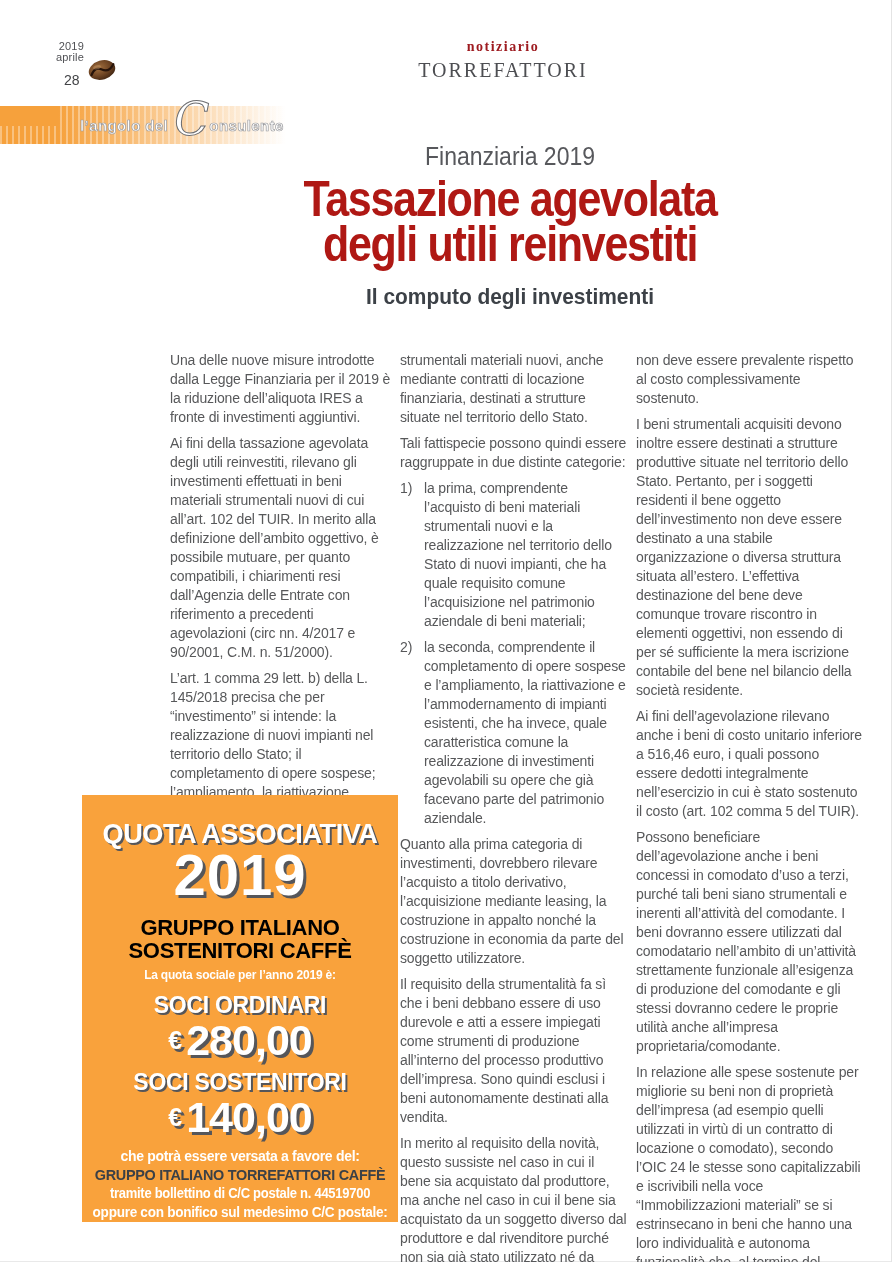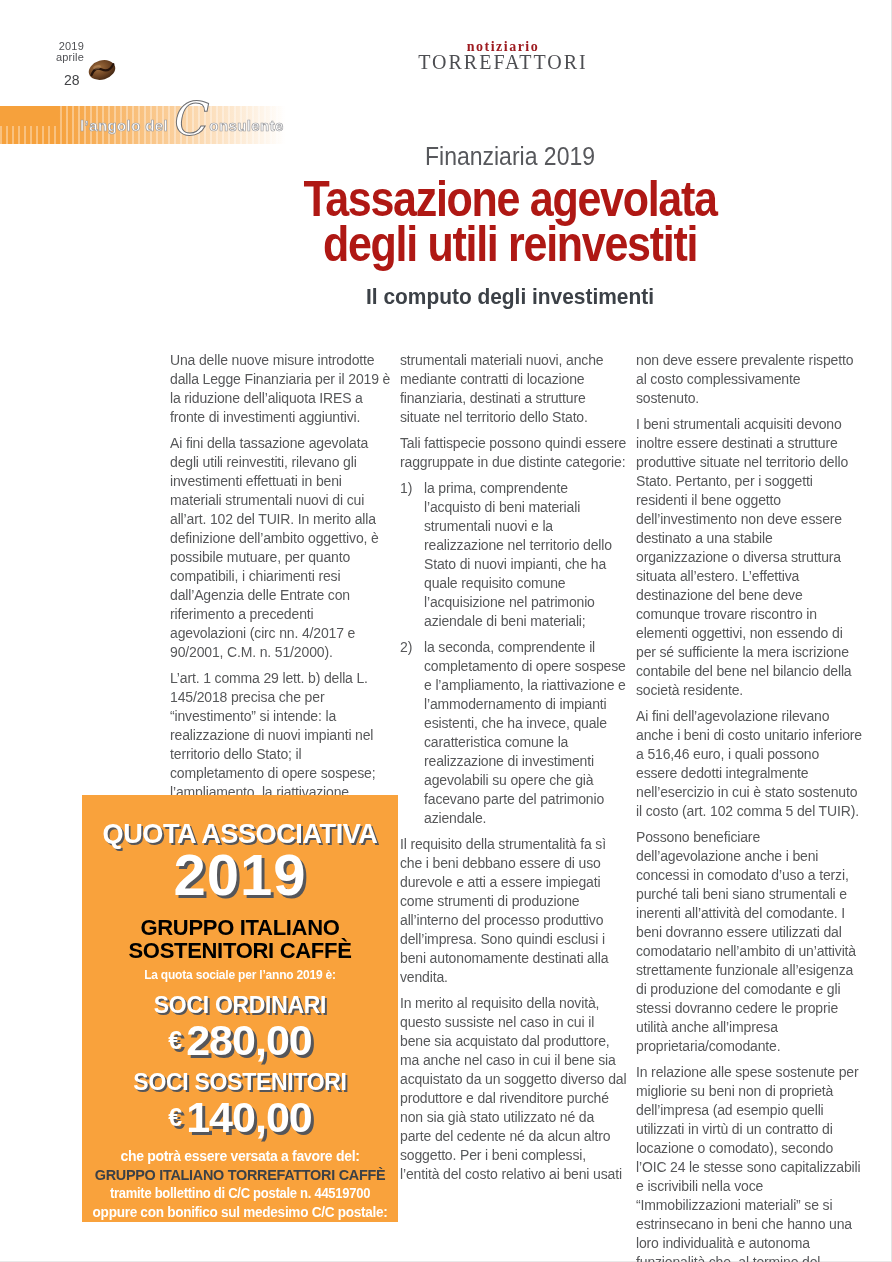--- a/index.html
+++ b/index.html
@@ -10,21 +10,21 @@
   }
   
   .issue{position:absolute;left:38px;top:41px;width:46px;text-align:right;
          font-size:11px;line-height:11px;color:#4f5054;letter-spacing:.2px;}
   .bean{position:absolute;left:84px;top:54px;}
   .pageno{position:absolute;left:64px;top:72px;font-size:14px;color:#434447;}
   
   .masthead{position:absolute;left:348px;top:40px;width:310px;text-align:center;
             font-family:"Liberation Serif",serif;}
   .masthead-top{font-size:14px;font-weight:bold;color:#9E1B20;letter-spacing:1.5px;line-height:13px;}
-  .masthead-name{font-size:20px;color:#4D4E52;letter-spacing:2px;line-height:17px;margin-top:1px;}
+  .masthead-name{font-size:20px;color:#4D4E52;letter-spacing:2px;line-height:17px;margin-top:9px;}
   
   .banner{
     position:absolute;left:0;top:106px;width:286px;height:38px;
     background:
       repeating-linear-gradient(90deg, rgba(255,255,255,.35) 0 2px, rgba(255,255,255,0) 2px 6px),
       linear-gradient(90deg,#F6A13C 0,#F6A13C 58px,rgba(246,161,60,.75) 120px,rgba(246,161,60,.35) 210px,rgba(246,161,60,.08) 270px,rgba(246,161,60,0) 286px);
     display:flex;align-items:center;
   }
   .banner-bar{position:absolute;left:0;top:0;width:58px;height:20px;background:#F6A13C;}
   .banner-text{
@@ -136,20 +136,21 @@
     <p>strumentali materiali nuovi, anche mediante contratti di locazione finanziaria, destinati a strutture situate nel territorio dello Stato.</p>
     <p>Tali fattispecie possono quindi essere raggruppate in due distinte categorie:</p>
     <div class="li">
       <span class="marker">1)</span>
       <span>la prima, comprendente l’acquisto di beni materiali strumentali nuovi e la realizzazione nel territorio dello Stato di nuovi impianti, che ha quale requisito comune l’acquisizione nel patrimonio aziendale di beni materiali;</span>
     </div>
     <div class="li">
       <span class="marker">2)</span>
       <span>la seconda, comprendente il completamento di opere sospese e l’ampliamento, la riattivazione e l’ammodernamento di impianti esistenti, che ha invece, quale caratteristica comune la realizzazione di investimenti agevolabili su opere che già facevano parte del patrimonio aziendale.</span>
     </div>
+    <p>Quanto alla prima categoria di investimenti, dovrebbero rilevare l’acquisto a titolo derivativo, l’acquisizione mediante leasing, la costruzione in appalto nonché la costruzione in economia da parte del soggetto utilizzatore.</p>
     <p>Il requisito della strumentalità fa sì che i beni debbano essere di uso durevole e atti a essere impiegati come strumenti di produzione all’interno del processo produttivo dell’impresa. Sono quindi esclusi i beni autonomamente destinati alla vendita.</p>
     <p>In merito al requisito della novità, questo sussiste nel caso in cui il bene sia acquistato dal produttore, ma anche nel caso in cui il bene sia acquistato da un soggetto diverso dal produttore e dal rivenditore purché non sia già stato utilizzato né da parte del cedente né da alcun altro soggetto. Per i beni complessi, l’entità del costo relativo ai beni usati</p>
   </div>
 
   <div class="col col3">
     <p>non deve essere prevalente rispetto al costo complessivamente sostenuto.</p>
     <p>I beni strumentali acquisiti devono inoltre essere destinati a strutture produttive situate nel territorio dello Stato. Pertanto, per i soggetti residenti il bene oggetto dell’investimento non deve essere destinato a una stabile organizzazione o diversa struttura situata all’estero. L’effettiva destinazione del bene deve comunque trovare riscontro in elementi oggettivi, non essendo di per sé sufficiente la mera iscrizione contabile del bene nel bilancio della società residente.</p>
     <p>Ai fini dell’agevolazione rilevano anche i beni di costo unitario inferiore a 516,46 euro, i quali possono essere dedotti integralmente nell’esercizio in cui è stato sostenuto il costo (art. 102 comma 5 del TUIR).</p>
     <p>Possono beneficiare dell’agevolazione anche i beni concessi in comodato d’uso a terzi, purché tali beni siano strumentali e inerenti all’attività del comodante. I beni dovranno essere utilizzati dal comodatario nell’ambito di un’attività strettamente funzionale all’esigenza di produzione del comodante e gli stessi dovranno cedere le proprie utilità anche all’impresa proprietaria/comodante.</p>
     <p>In relazione alle spese sostenute per migliorie su beni non di proprietà dell’impresa (ad esempio quelli utilizzati in virtù di un contratto di locazione o comodato), secondo l’OIC 24 le stesse sono capitalizzabili e iscrivibili nella voce “Immobilizzazioni materiali” se si estrinsecano in beni che hanno una loro individualità e autonoma funzionalità che, al termine del periodo di locazione o di comodato, possono essere rimossi dall’utilizzatore e possono avere una</p>

